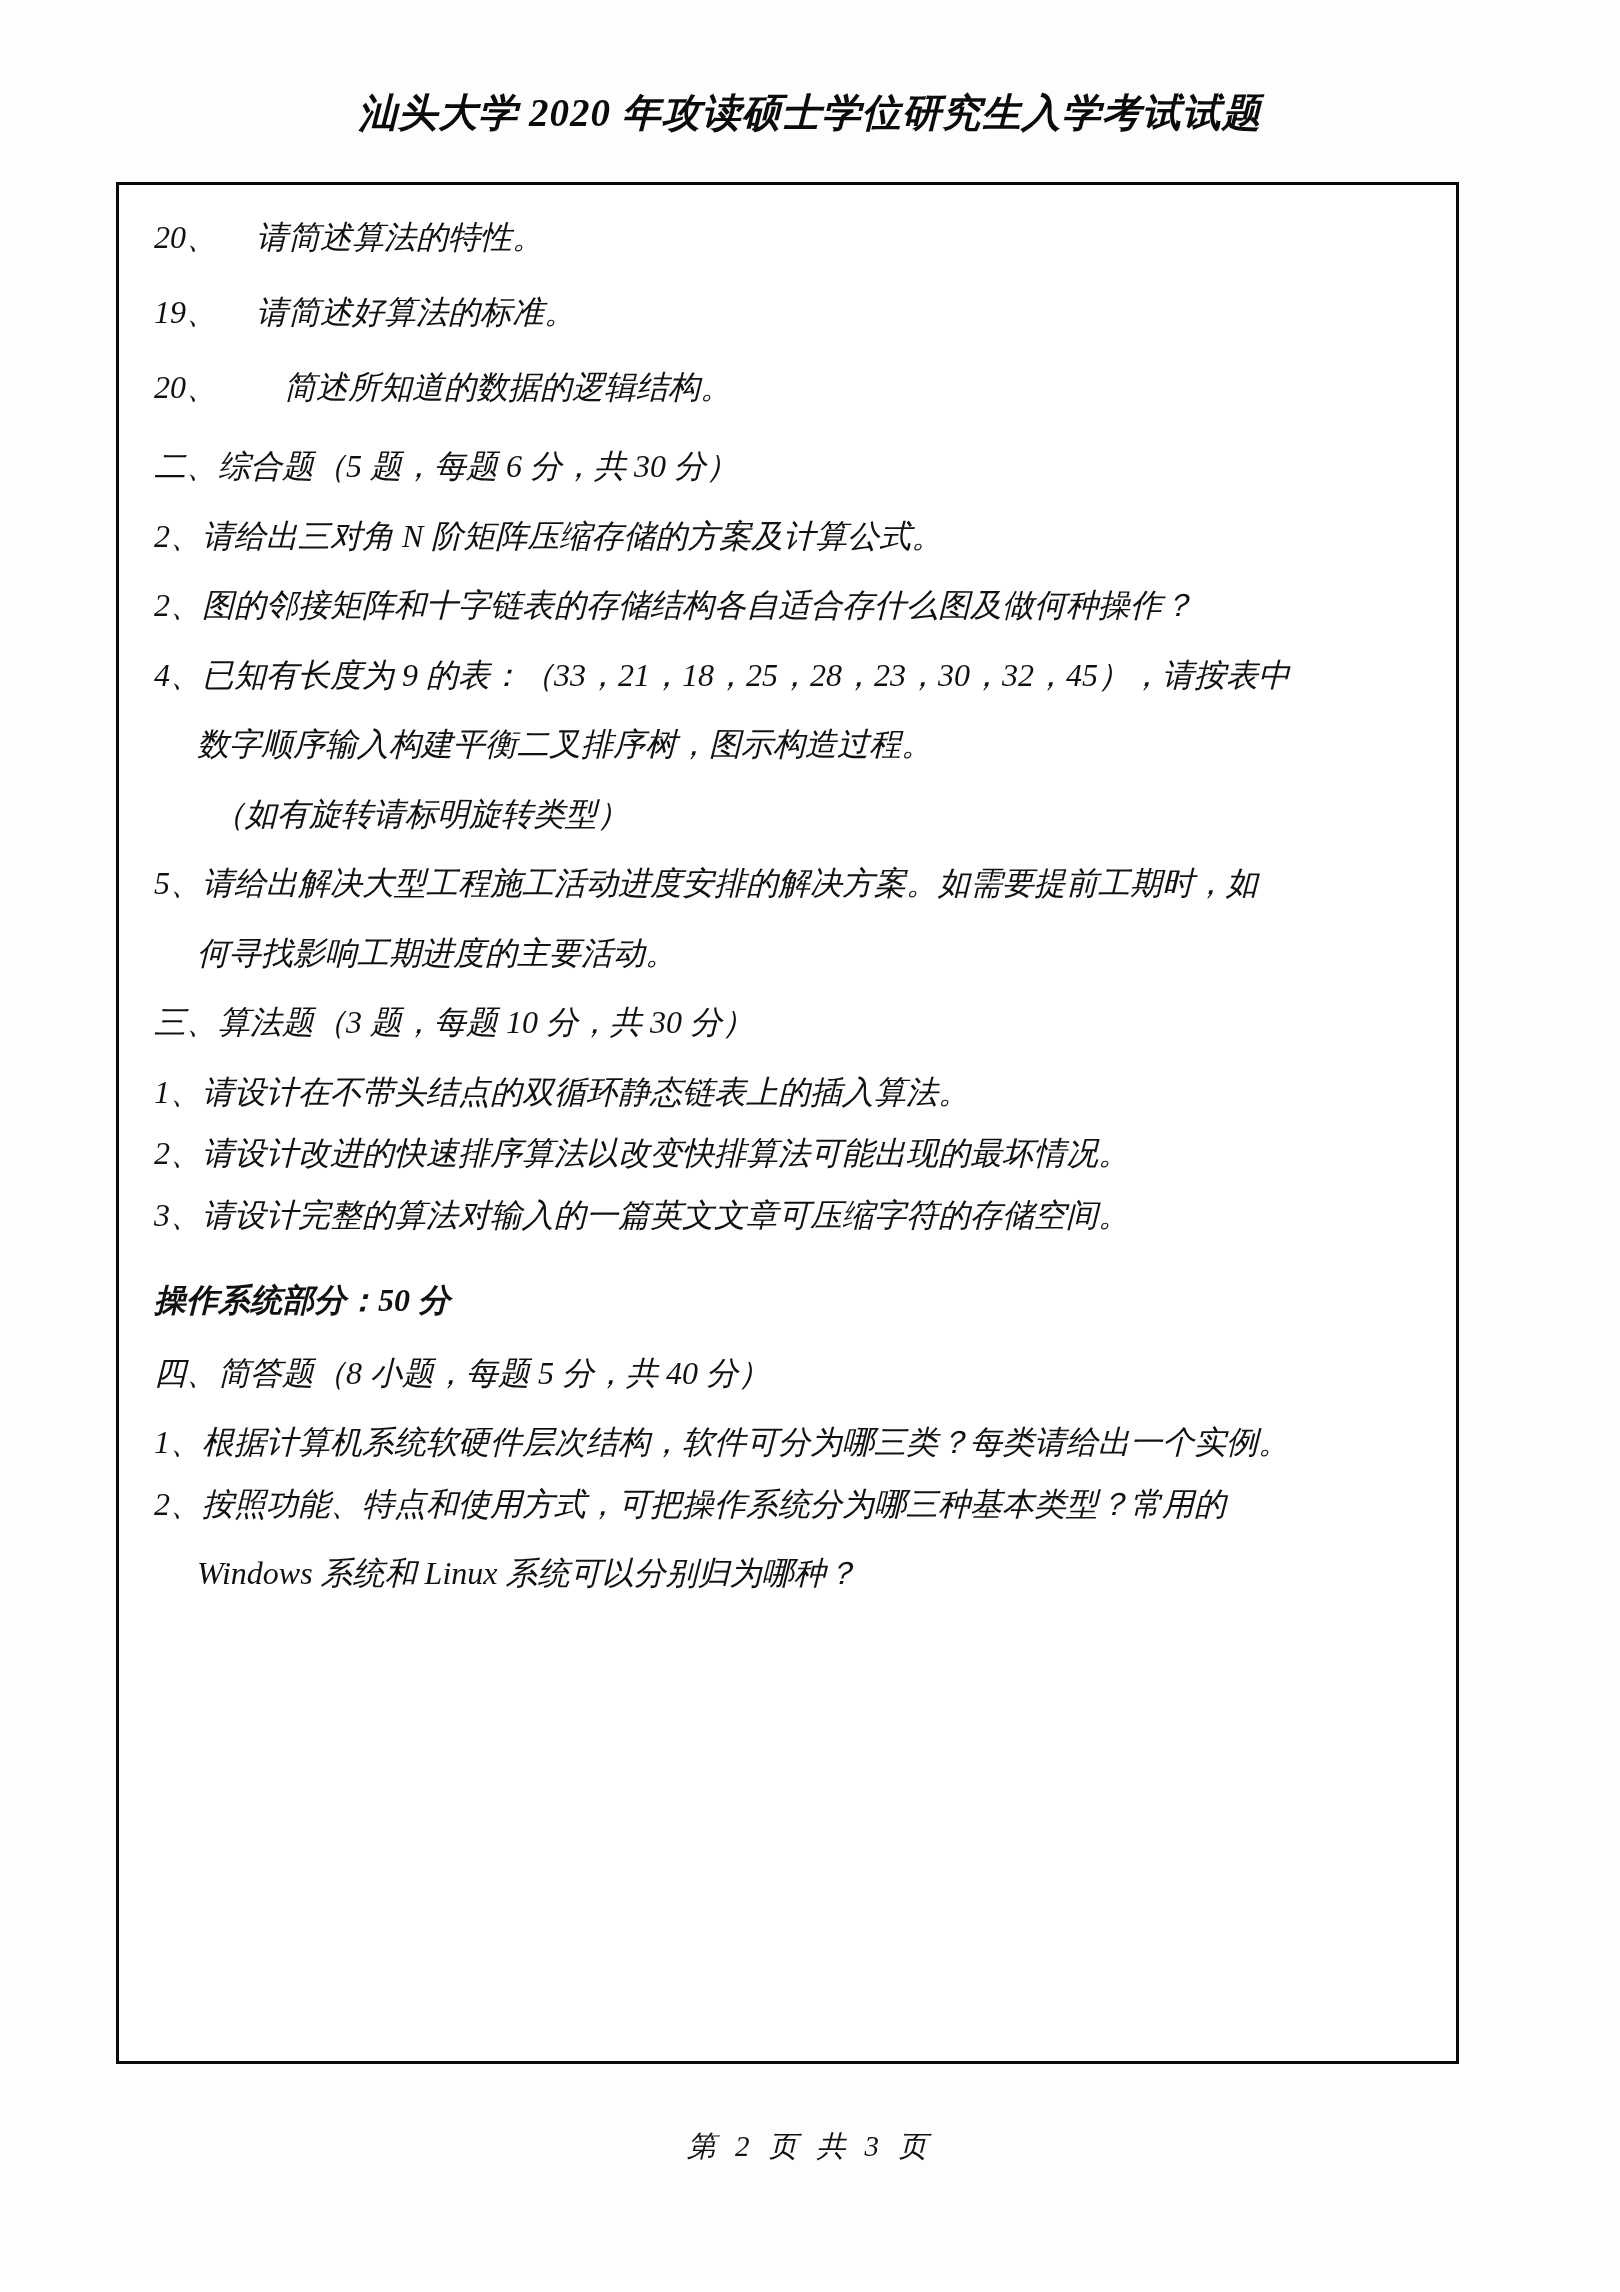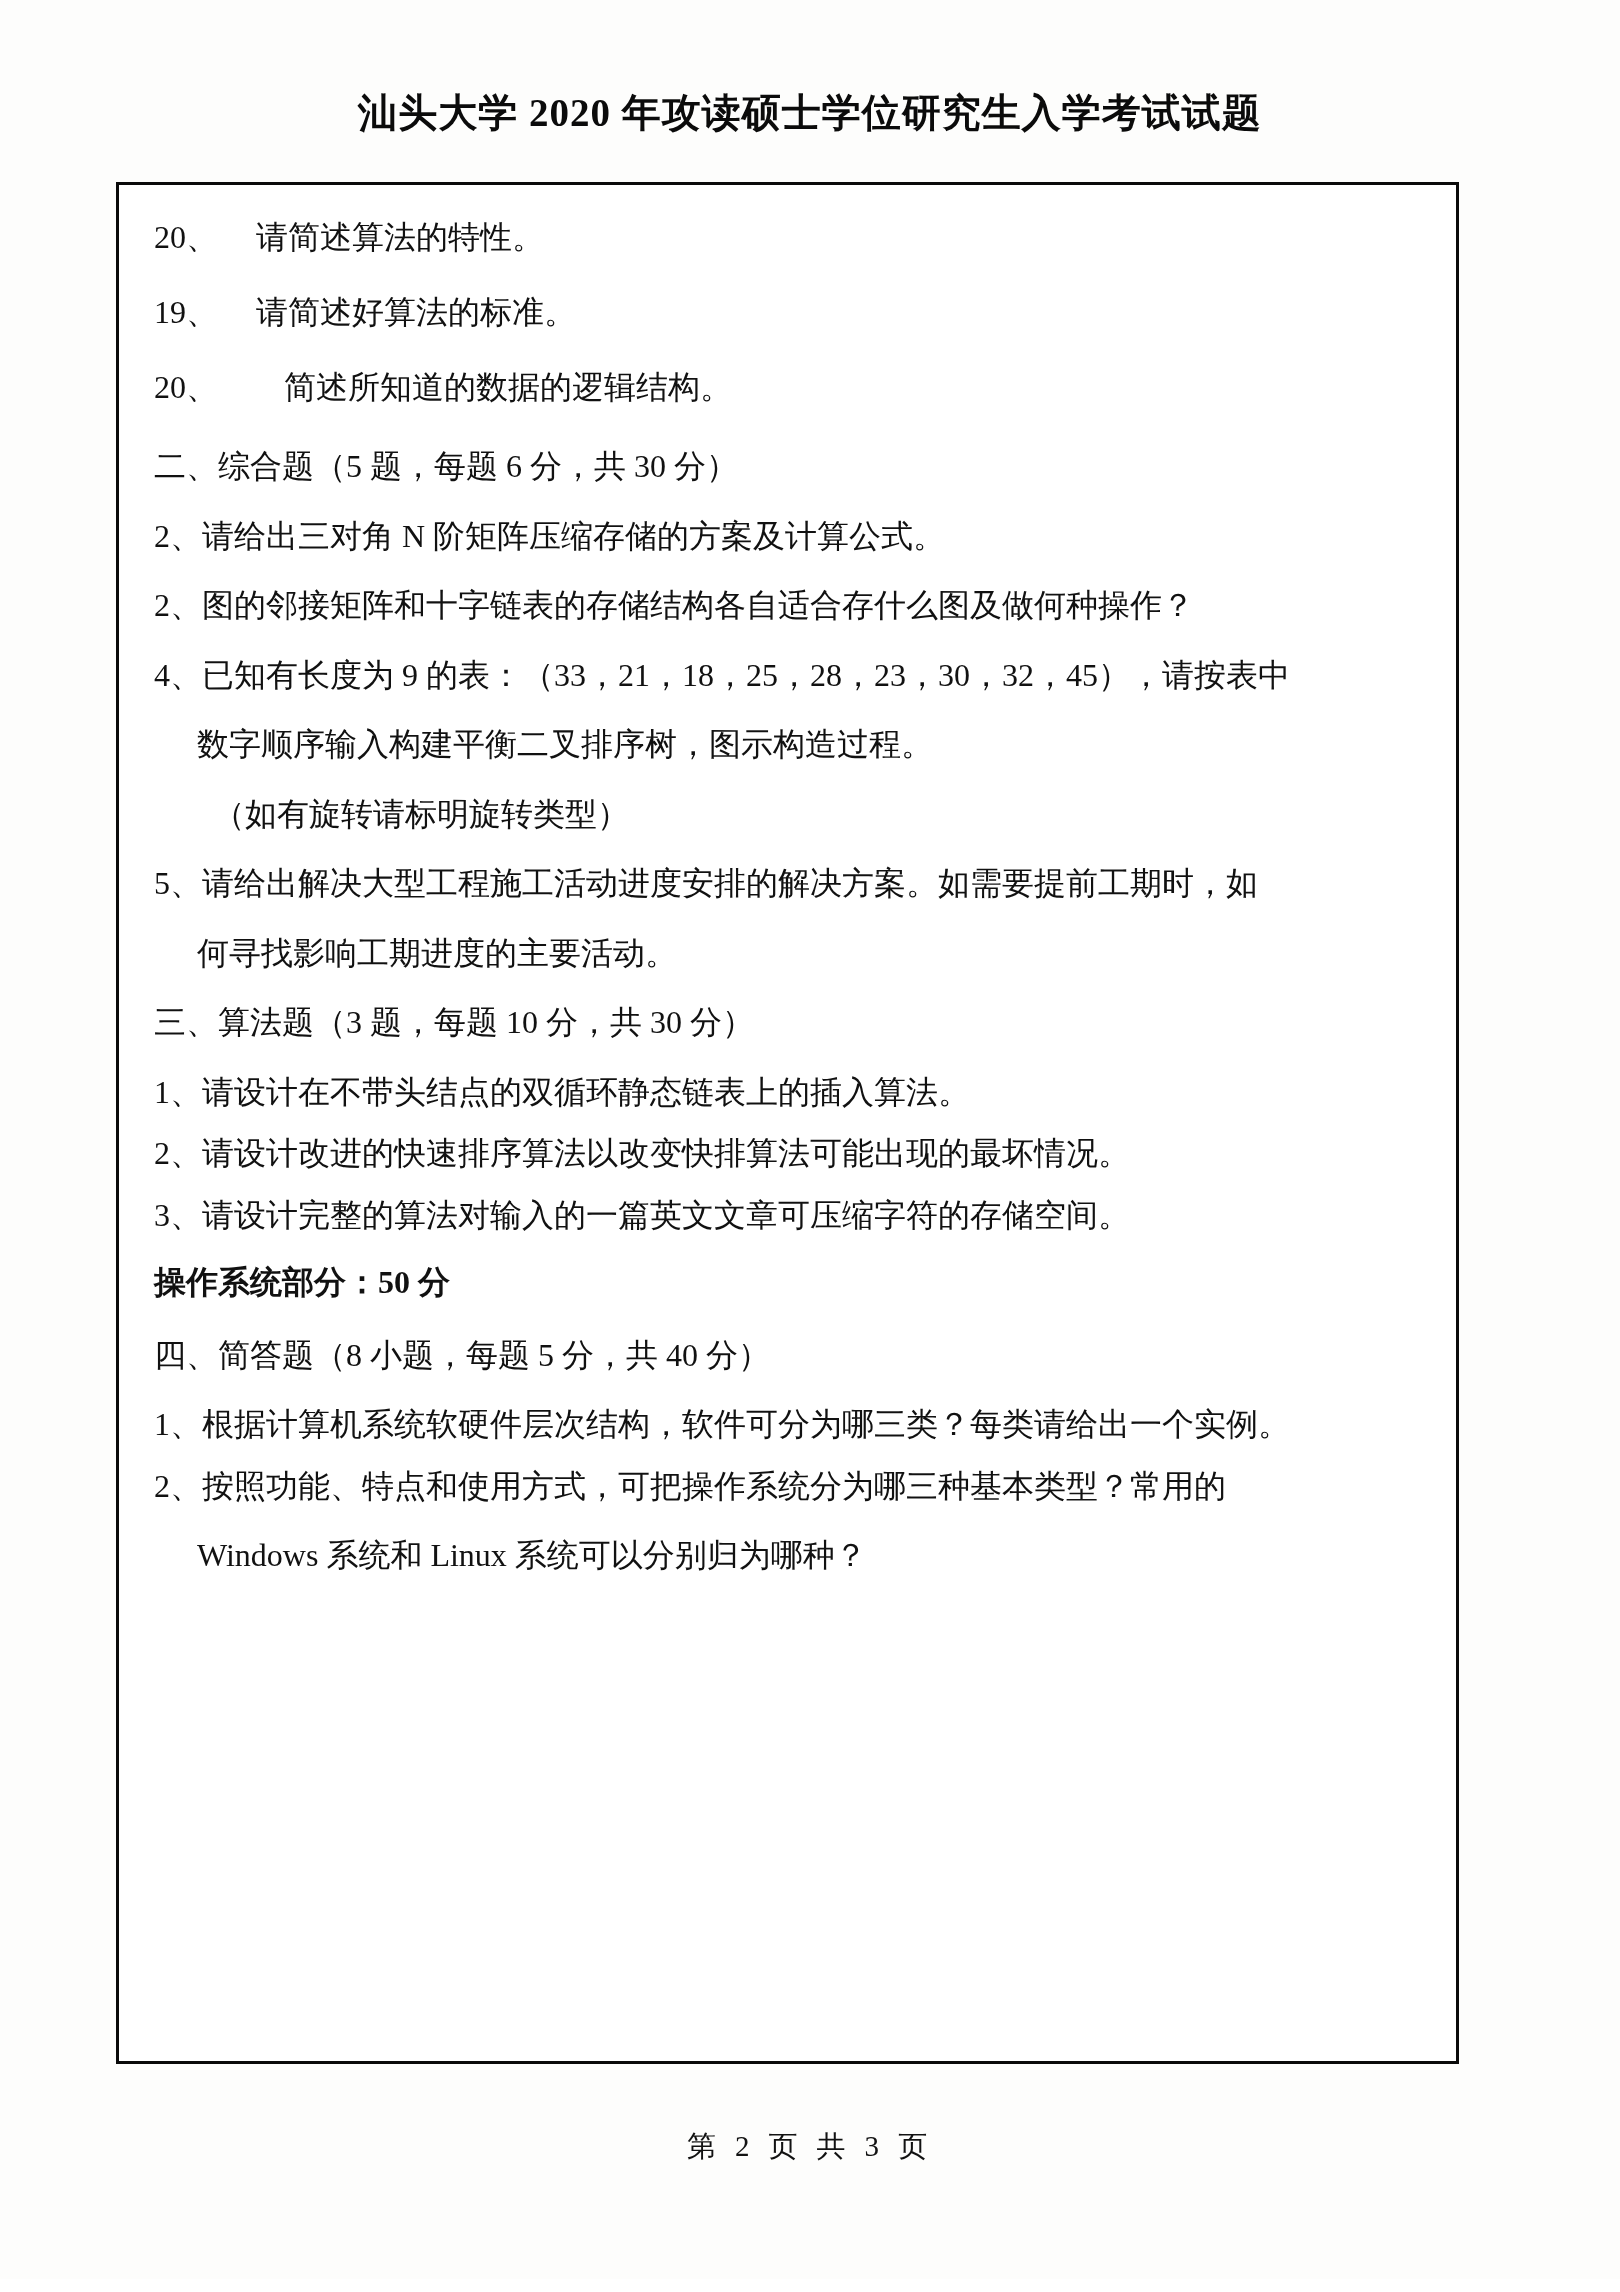--- a/index.html
+++ b/index.html
@@ -8,20 +8,21 @@
     background: #ffffff;
   }
   .page {
     position: relative;
     width: 1620px;
     height: 2279px;
     background: #fdfdfc;
     font-family: "Liberation Serif", "DejaVu Serif", serif;
     color: #111111;
     overflow: hidden;
+    font-style: italic;
   }
 
   
   .doc-title {
     position: absolute;
     left: 0;
     right: 0;
     top: 86px;
     text-align: center;
     font-size: 39px;
@@ -83,21 +84,21 @@
     padding-left: 43px;
     white-space: nowrap;
   }
   .item .cont.indent2 {
     padding-left: 59px;
   }
 
   .bold-head {
     font-size: 32px;
     font-weight: bold;
-    margin-top: 23px;
+    margin-top: 41px;
     margin-bottom: 29px;
     white-space: nowrap;
   }
 
   .tight { margin-bottom: 17.6px; }
   .gap-lg { margin-bottom: 35px; gap: 28px; }
 
   
   .footer {
     position: absolute;

